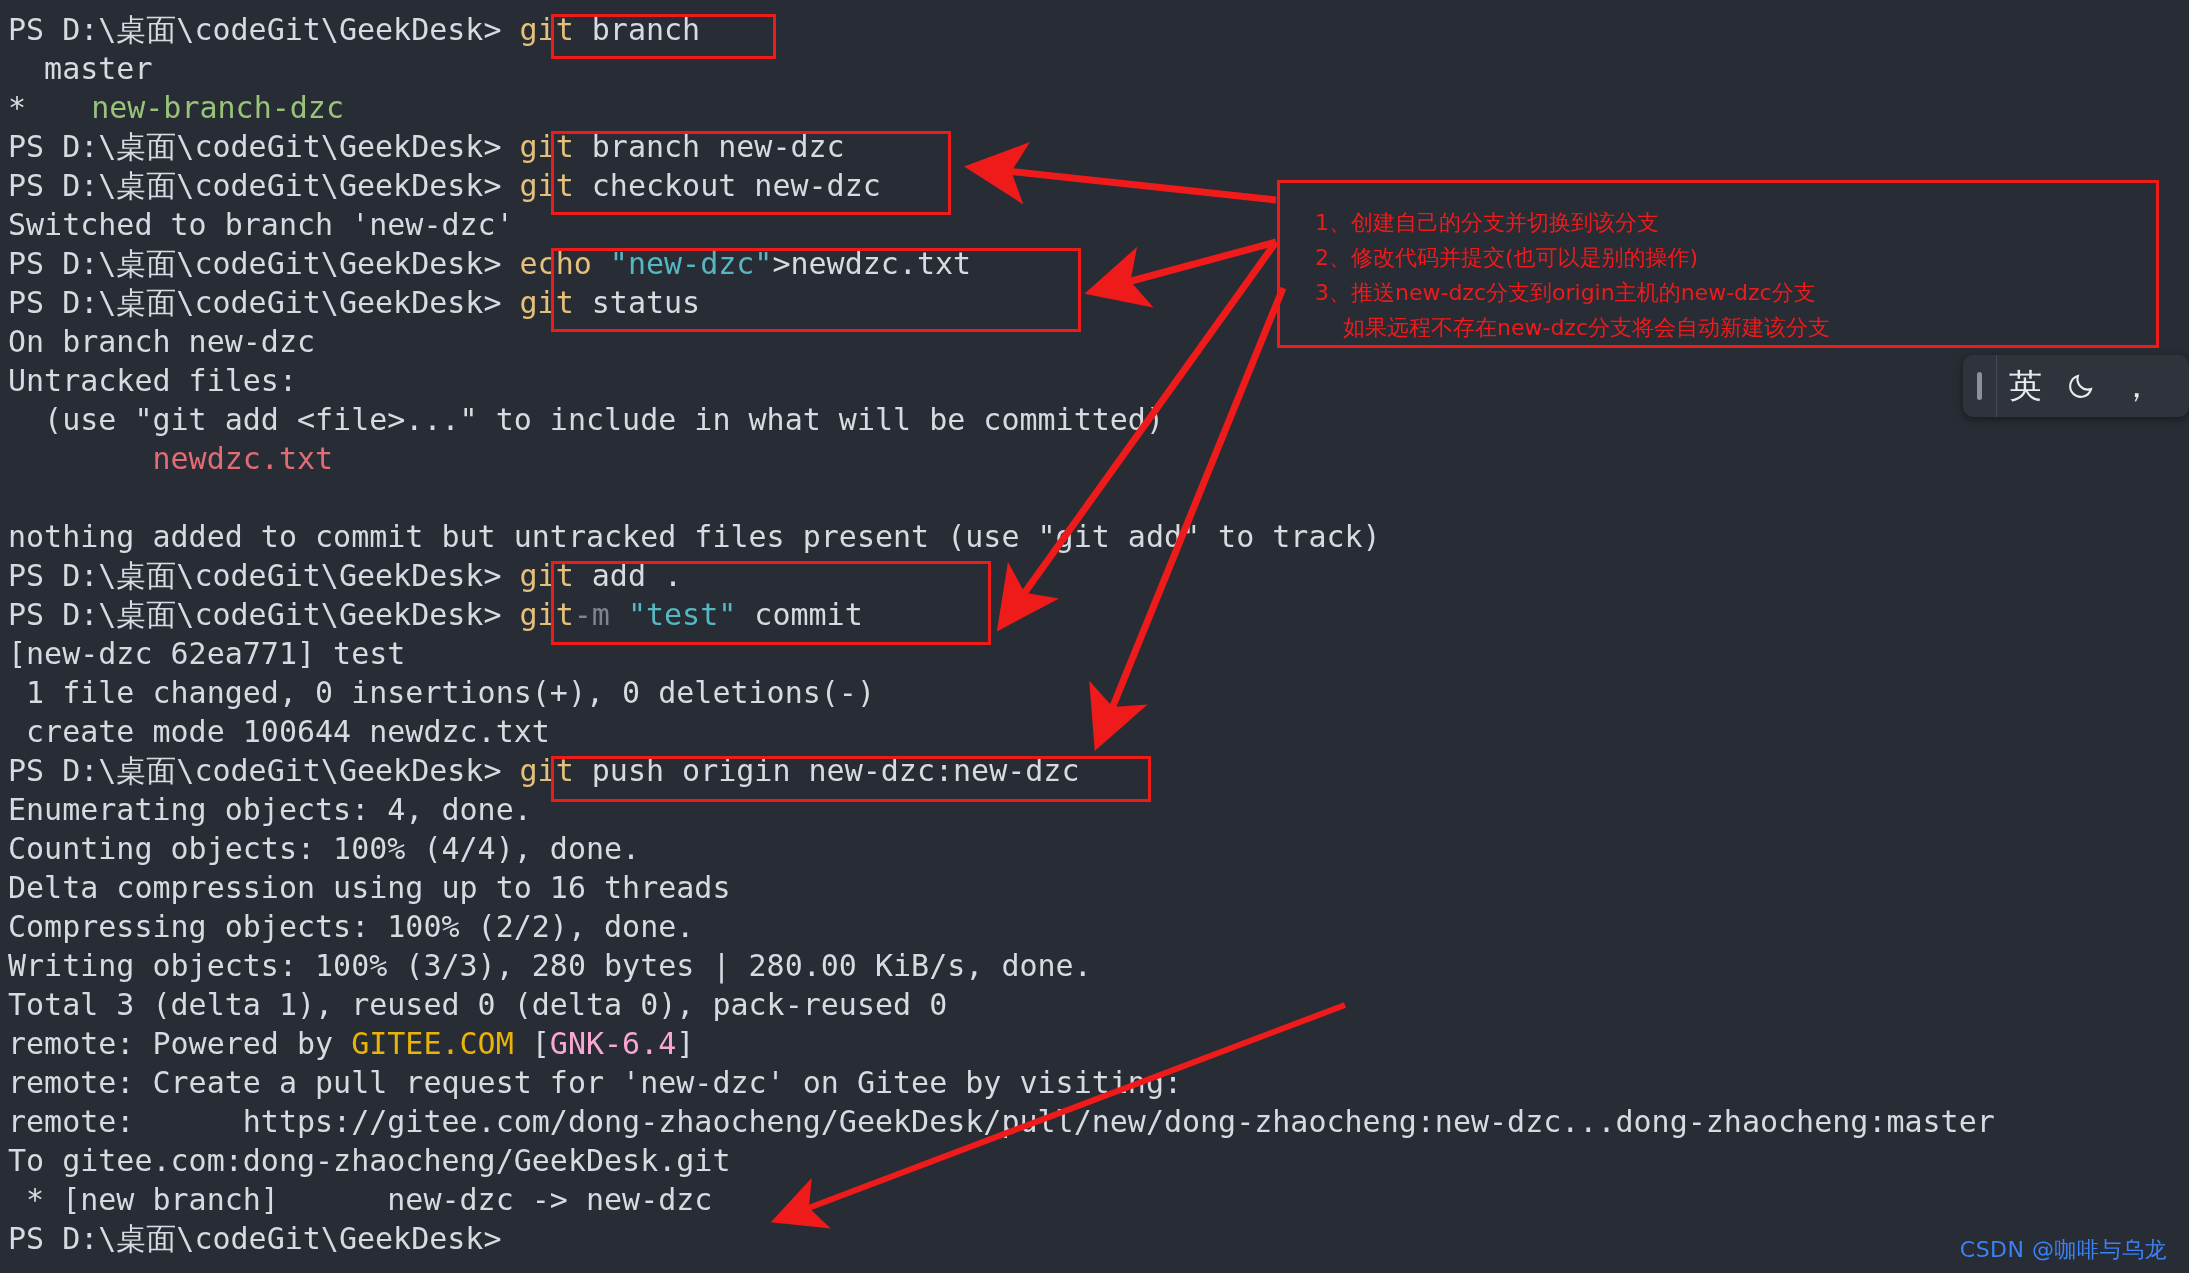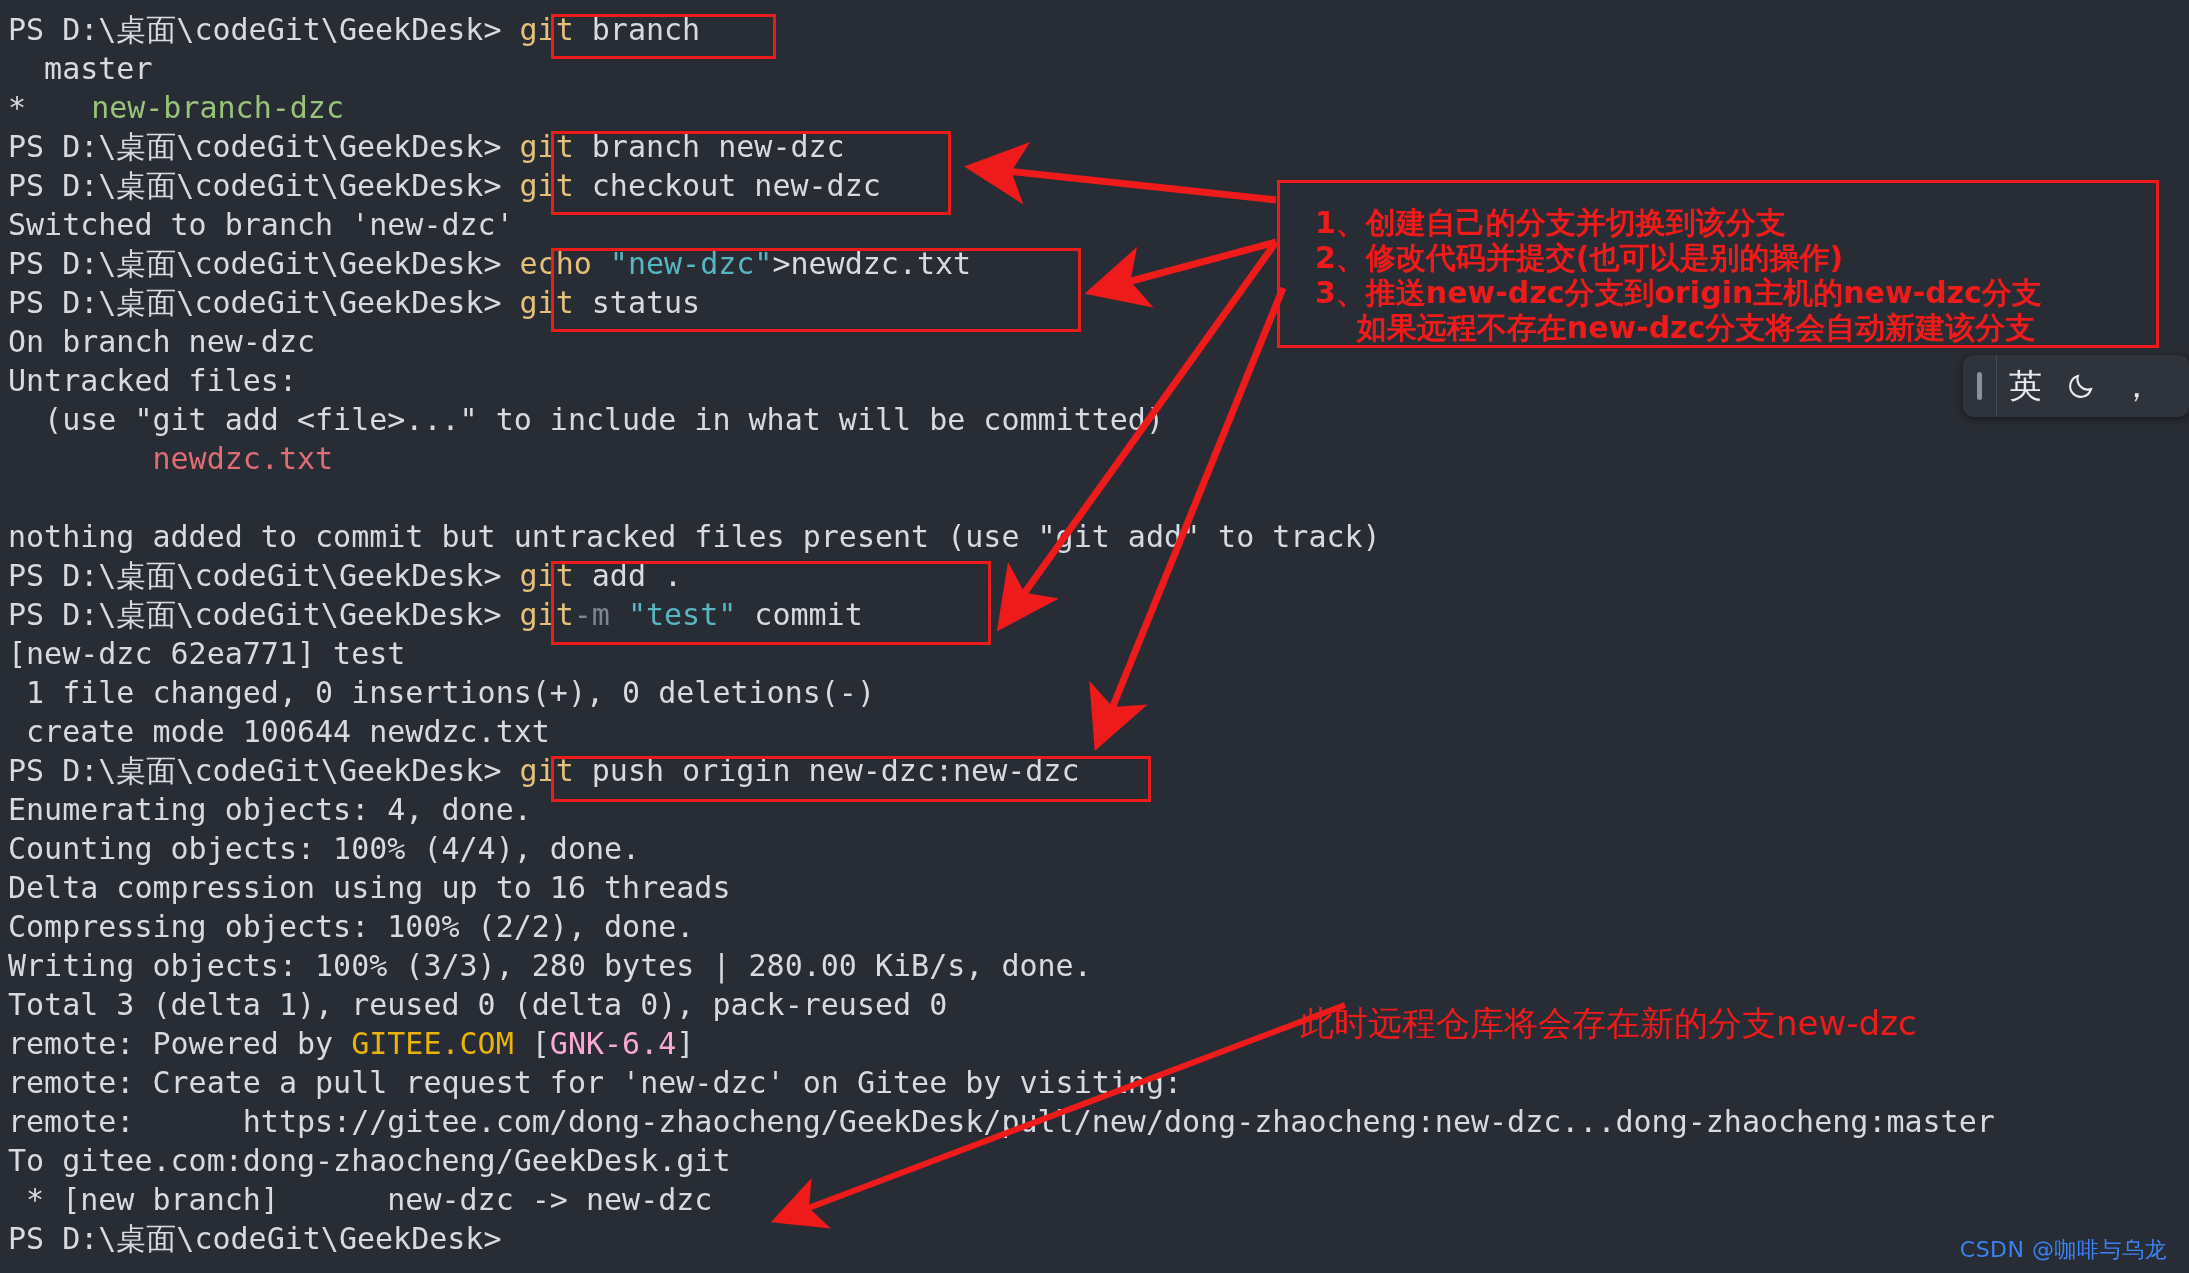--- a/index.html
+++ b/index.html
@@ -48,24 +48,24 @@
     left:1277px; top:180px;
     width:882px; height:168px;
     border:3px solid #ef1b1b;
   }
   #annot-text{
     position:absolute;
     left:1315px; top:205px;
     width:860px;
     color:#ef1b1b;
     font-family:"DejaVu Sans","Liberation Sans",sans-serif;
-    font-size:30px;
+    font-size:22px;
     line-height:35px;
     white-space:pre;
-    font-weight:700;
+    font-weight:400;
   }
   #annot-bottom{
     position:absolute;
     left:1300px; top:1003px;
     color:#ef1b1b;
     font-family:"DejaVu Sans","Liberation Sans",sans-serif;
     font-size:34px;
     line-height:40px;
     white-space:pre;
     font-weight:500;
@@ -126,21 +126,20 @@
   <div class="rbox" style="left:551px;  top:131px; width:400px; height:84px;"></div>
   <div class="rbox" style="left:551px;  top:248px; width:530px; height:84px;"></div>
   <div class="rbox" style="left:551px;  top:561px; width:440px; height:84px;"></div>
   <div class="rbox" style="left:551px;  top:756px; width:600px; height:46px;"></div>
 
   <div id="annot-box"></div>
   <div id="annot-text">1、创建自己的分支并切换到该分支
 2、修改代码并提交(也可以是别的操作)
 3、推送new-dzc分支到origin主机的new-dzc分支
     如果远程不存在new-dzc分支将会自动新建该分支</div>
-  <div id="annot-bottom">此时远程仓库将会存在新的分支new-dzc</div>
 
   <svg id="arrows" viewBox="0 0 2189 1273">
     <defs>
       <marker id="ah" markerWidth="9" markerHeight="9" refX="7" refY="4.5" orient="auto" markerUnits="strokeWidth">
         <path d="M9,4.5 L0,0 L2.2,4.5 L0,9 Z" fill="#ef1b1b"></path>
       </marker>
     </defs>
     <g stroke="#ef1b1b" fill="none" marker-end="url(#ah)">
       <line x1="1276" y1="200" x2="978" y2="168" stroke-width="7"></line>
       <line x1="1276" y1="242" x2="1098" y2="290" stroke-width="7"></line>

